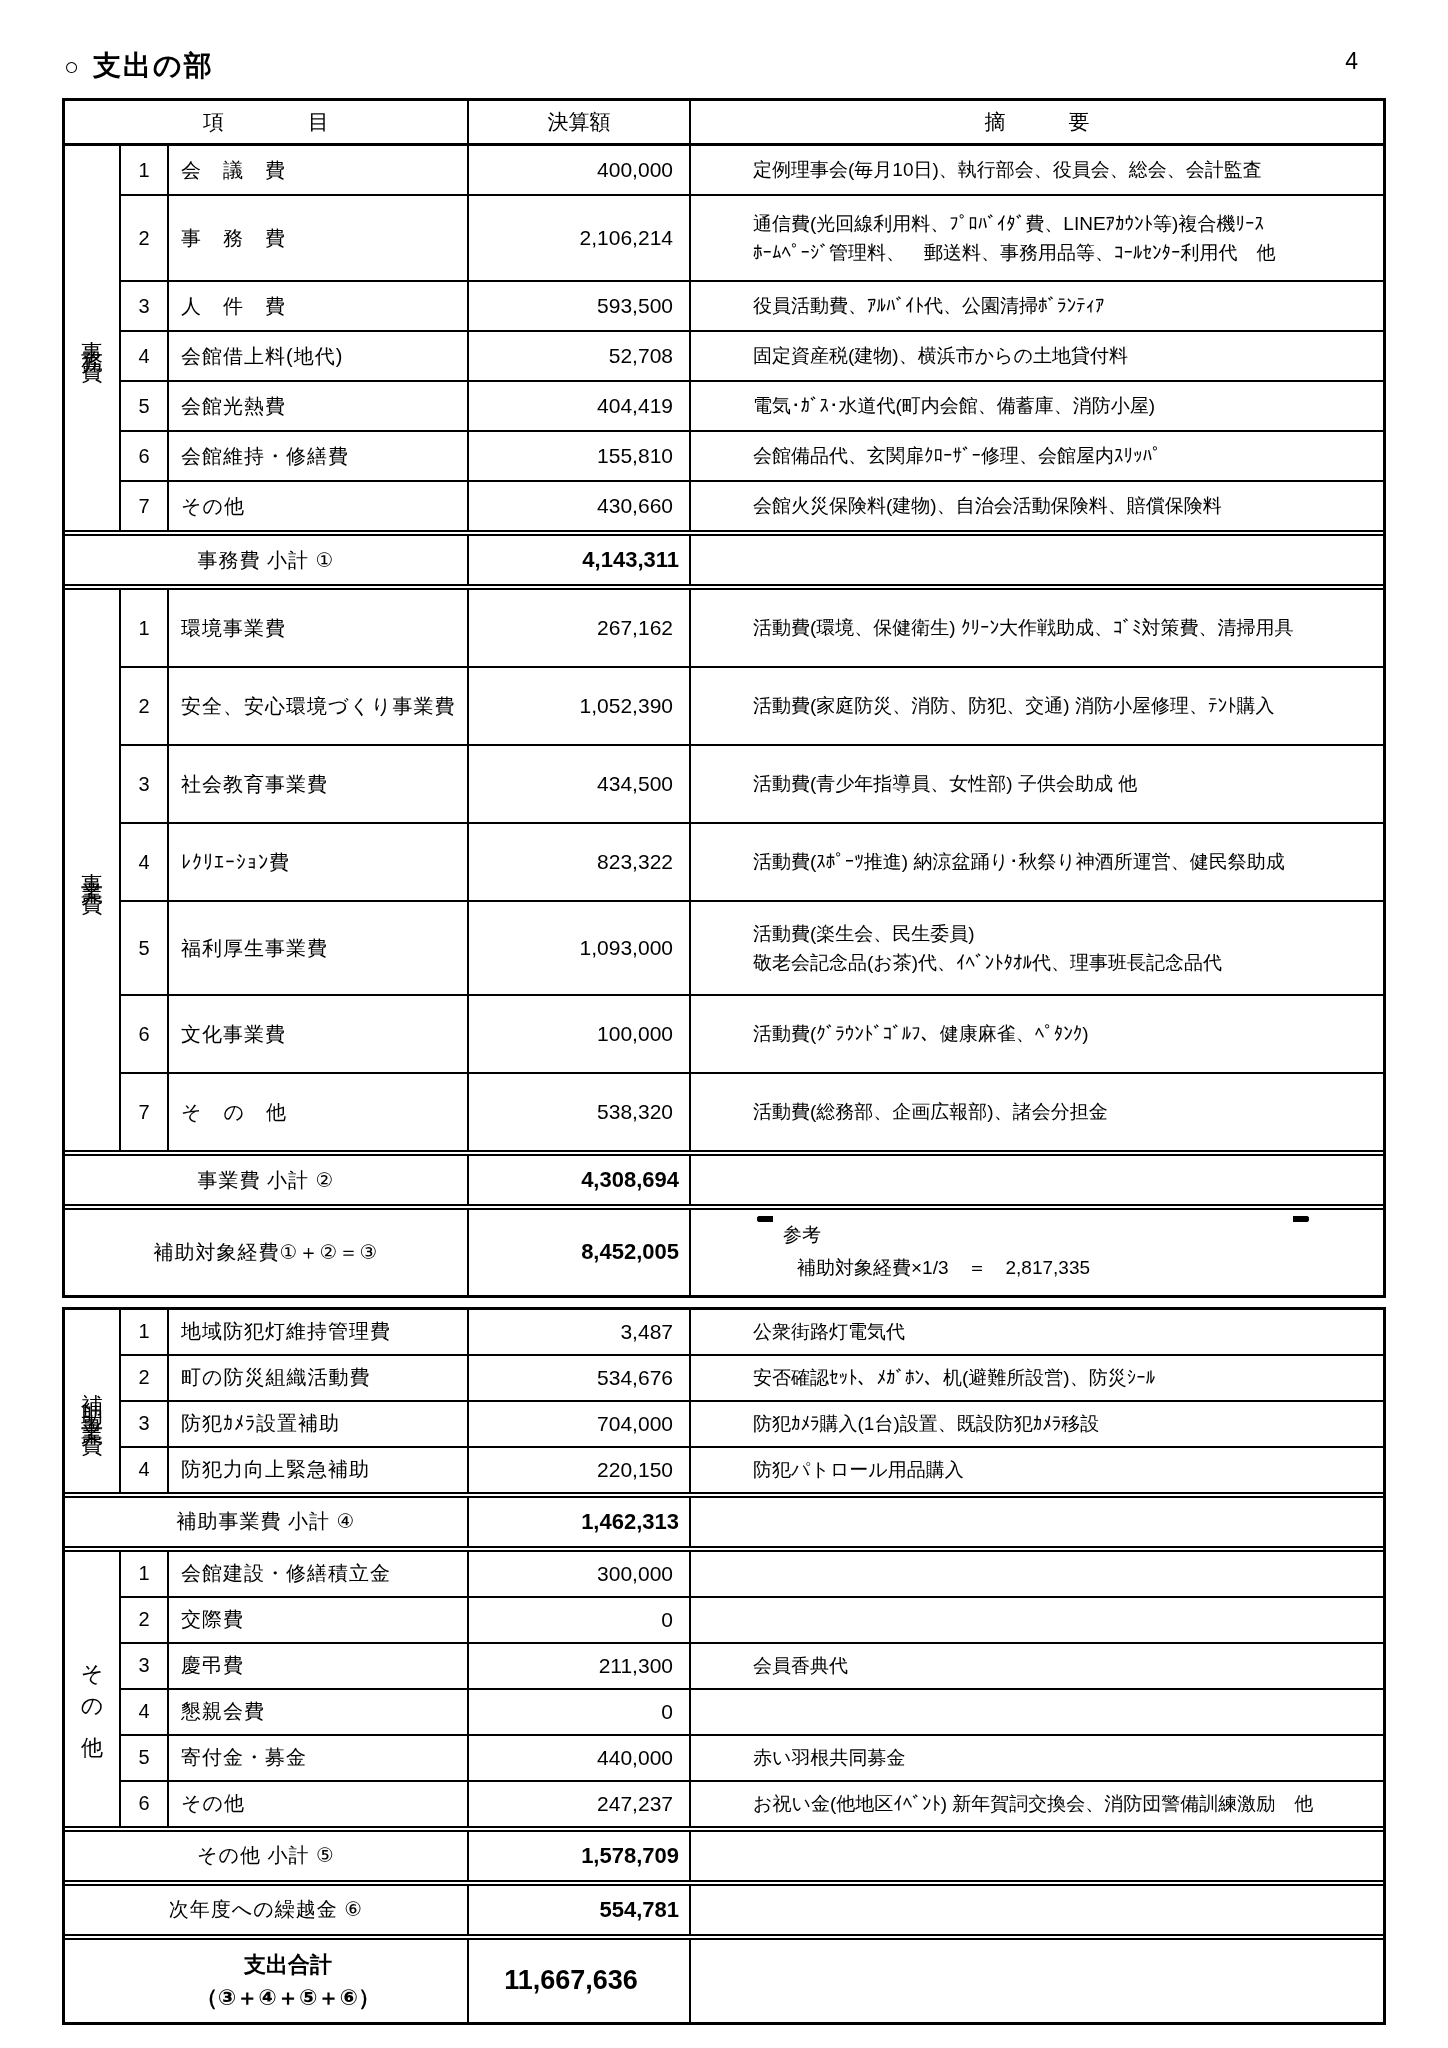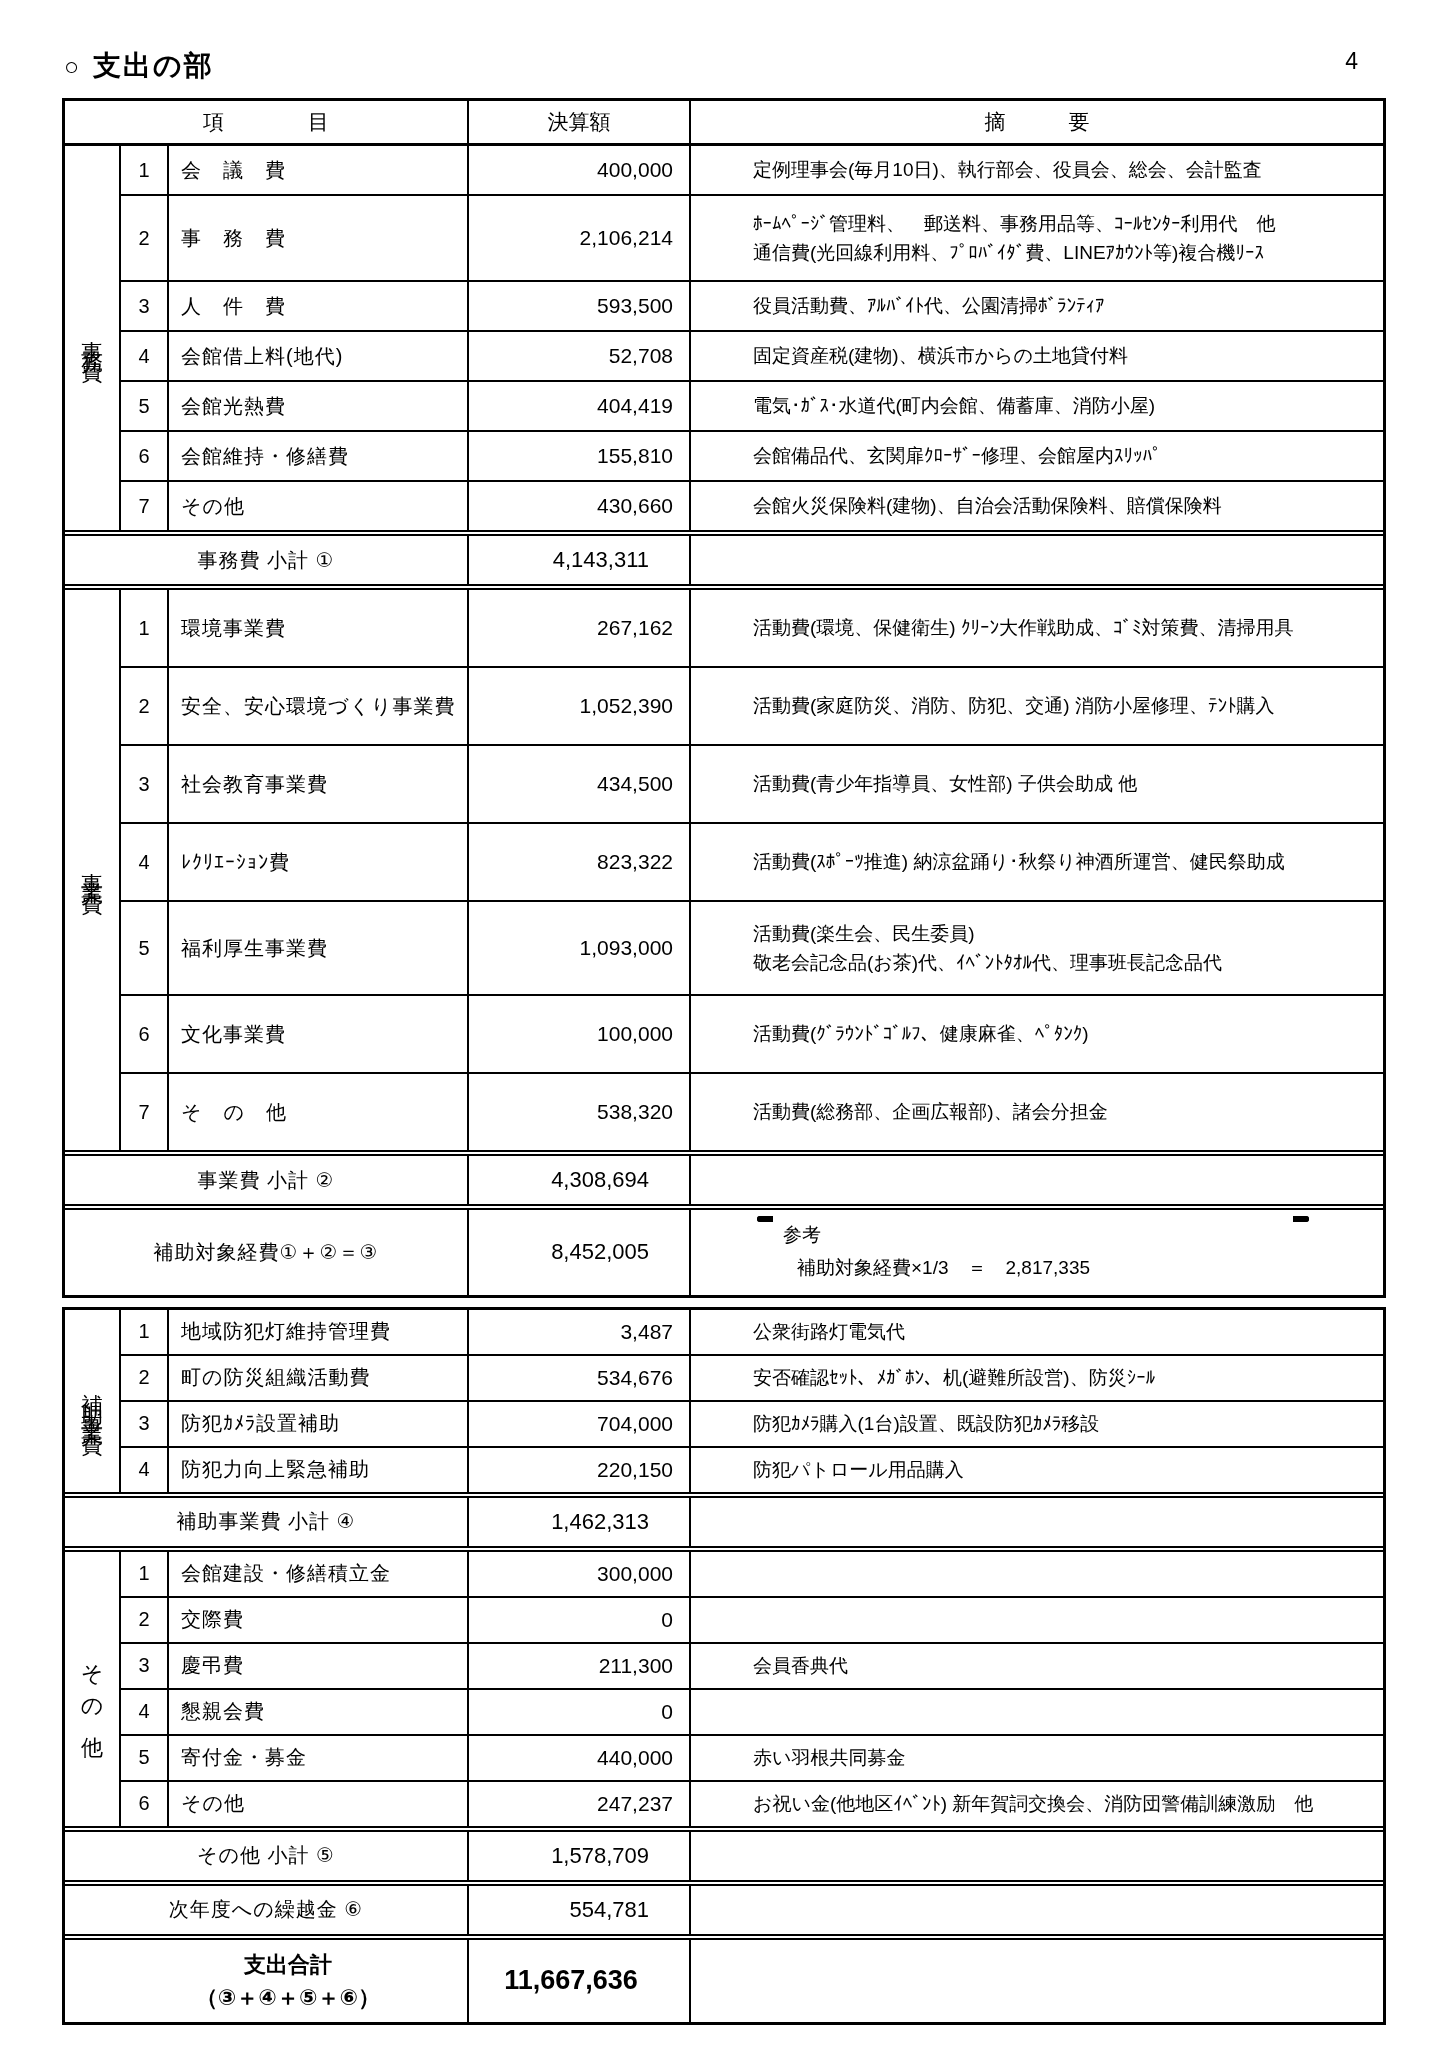--- a/index.html
+++ b/index.html
@@ -29,21 +29,21 @@
 
   .cell{display:flex;align-items:center;border-right:2px solid #000;box-sizing:border-box;min-width:0;}
   .row .cell:last-child,.wide-row .cell:last-child{border-right:none;border-radius:9px;}
   .c-no{justify-content:center;font-size:20px;}
   .c-item{padding-left:12px;font-size:20px;letter-spacing:1px;}
   .c-amt{justify-content:flex-end;padding-right:16px;font-size:21px;}
   .c-rem{padding-left:14px;font-size:19px;flex-direction:column;justify-content:center;align-items:flex-start;padding-right:6px;margin-left:48px;}
   .c-rem div{line-height:1.55;}
   .c-head{justify-content:center;font-size:21px;}
   .c-sublabel{justify-content:center;font-size:20px;letter-spacing:1px;text-align:center;}
-  .amt-bold{font-weight:normal;font-size:22px;padding-right:40px;}
+  .amt-bold{font-weight:bold;font-size:22px;padding-right:10px;}
   .amt-total{font-weight:bold;font-size:27px;justify-content:center;}
   .total-label{flex-direction:column;justify-content:center;font-weight:bold;font-size:22px;line-height:1.5;padding-left:44px;}
 
   
   .sec1 .row{min-height:48px;}
   .sec1 .row.tall{min-height:84px;}
   .sec2 .row{min-height:76px;}
   .sec2 .row.tall{min-height:92px;}
   .secB .row{min-height:44px;}
 
@@ -85,22 +85,22 @@
           <div class="cell c-amt">400,000</div>
           <div class="cell c-rem">
               <div>定例理事会(毎月10日)、執行部会、役員会、総会、会計監査</div>
             </div>
         </div>
         <div class="row tall">
           <div class="cell c-no">2</div>
           <div class="cell c-item">事　務　費</div>
           <div class="cell c-amt">2,106,214</div>
           <div class="cell c-rem">
+              <div>通信費(光回線利用料、ﾌﾟﾛﾊﾞｲﾀﾞ費、LINEｱｶｳﾝﾄ等)複合機ﾘｰｽ</div>
               <div>ﾎｰﾑﾍﾟｰｼﾞ管理料、　郵送料、事務用品等、ｺｰﾙｾﾝﾀｰ利用代　他</div>
-              <div>通信費(光回線利用料、ﾌﾟﾛﾊﾞｲﾀﾞ費、LINEｱｶｳﾝﾄ等)複合機ﾘｰｽ</div>
             </div>
         </div>
         <div class="row">
           <div class="cell c-no">3</div>
           <div class="cell c-item">人　件　費</div>
           <div class="cell c-amt">593,500</div>
           <div class="cell c-rem">
               <div>役員活動費、ｱﾙﾊﾞｲﾄ代、公園清掃ﾎﾞﾗﾝﾃｨｱ</div>
             </div>
         </div>

